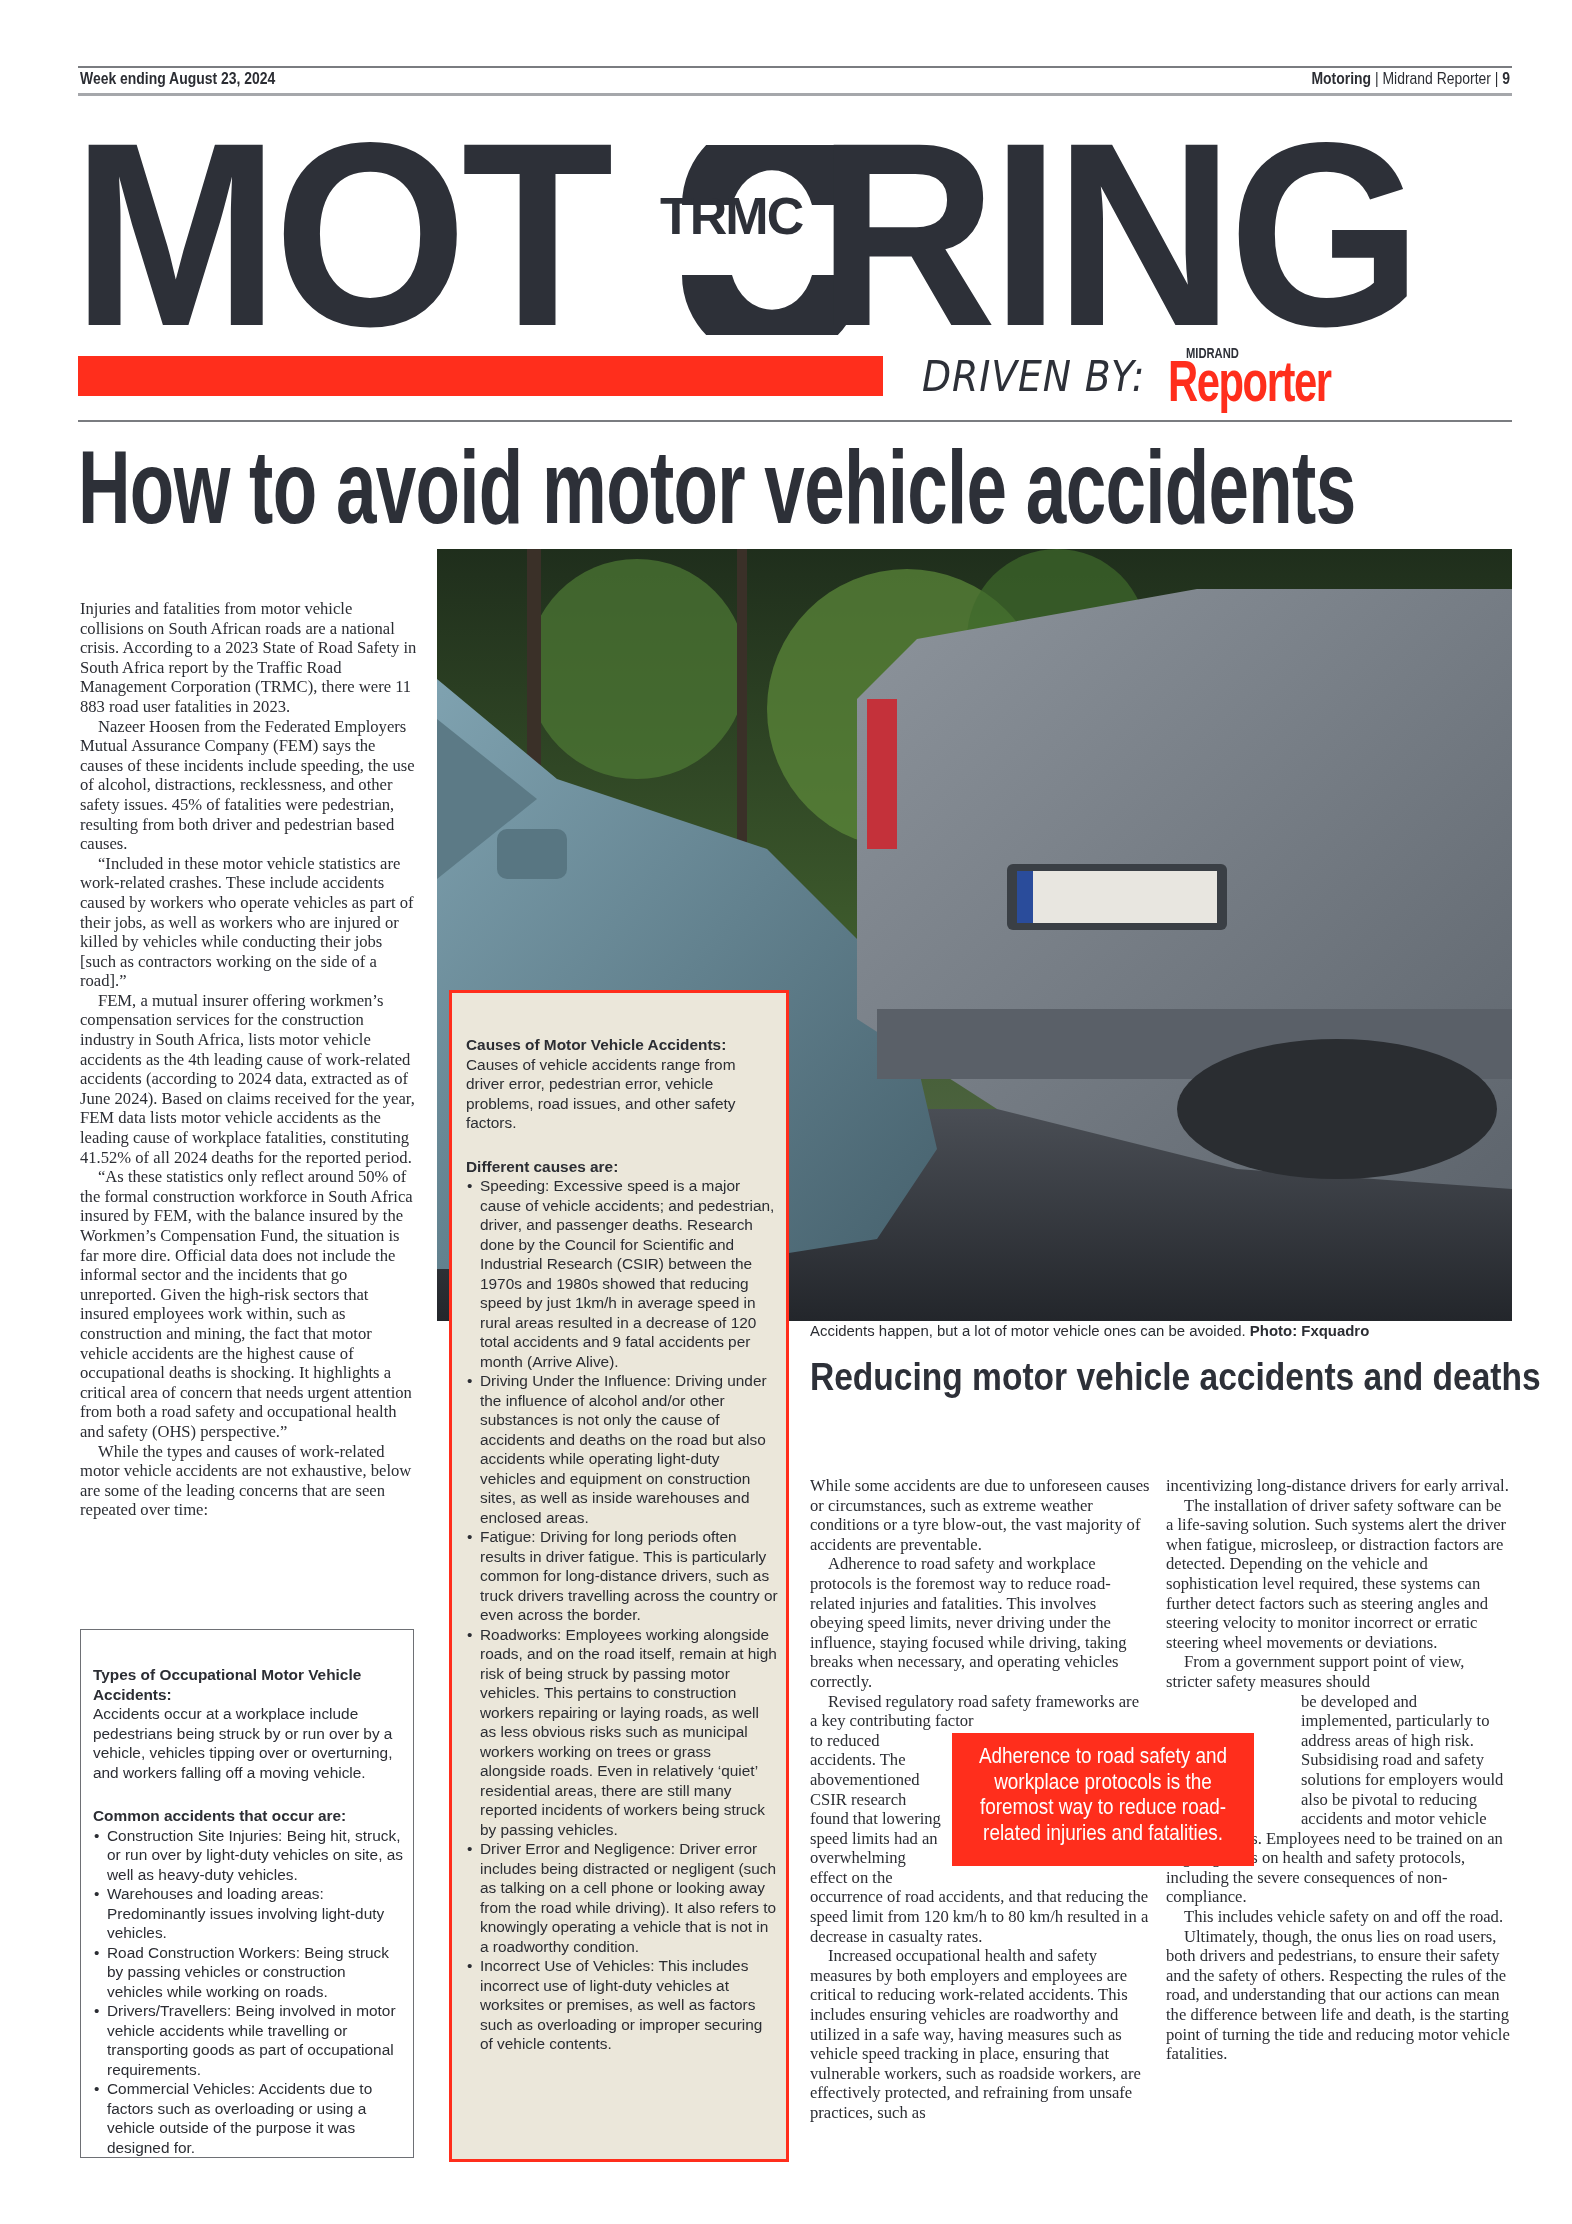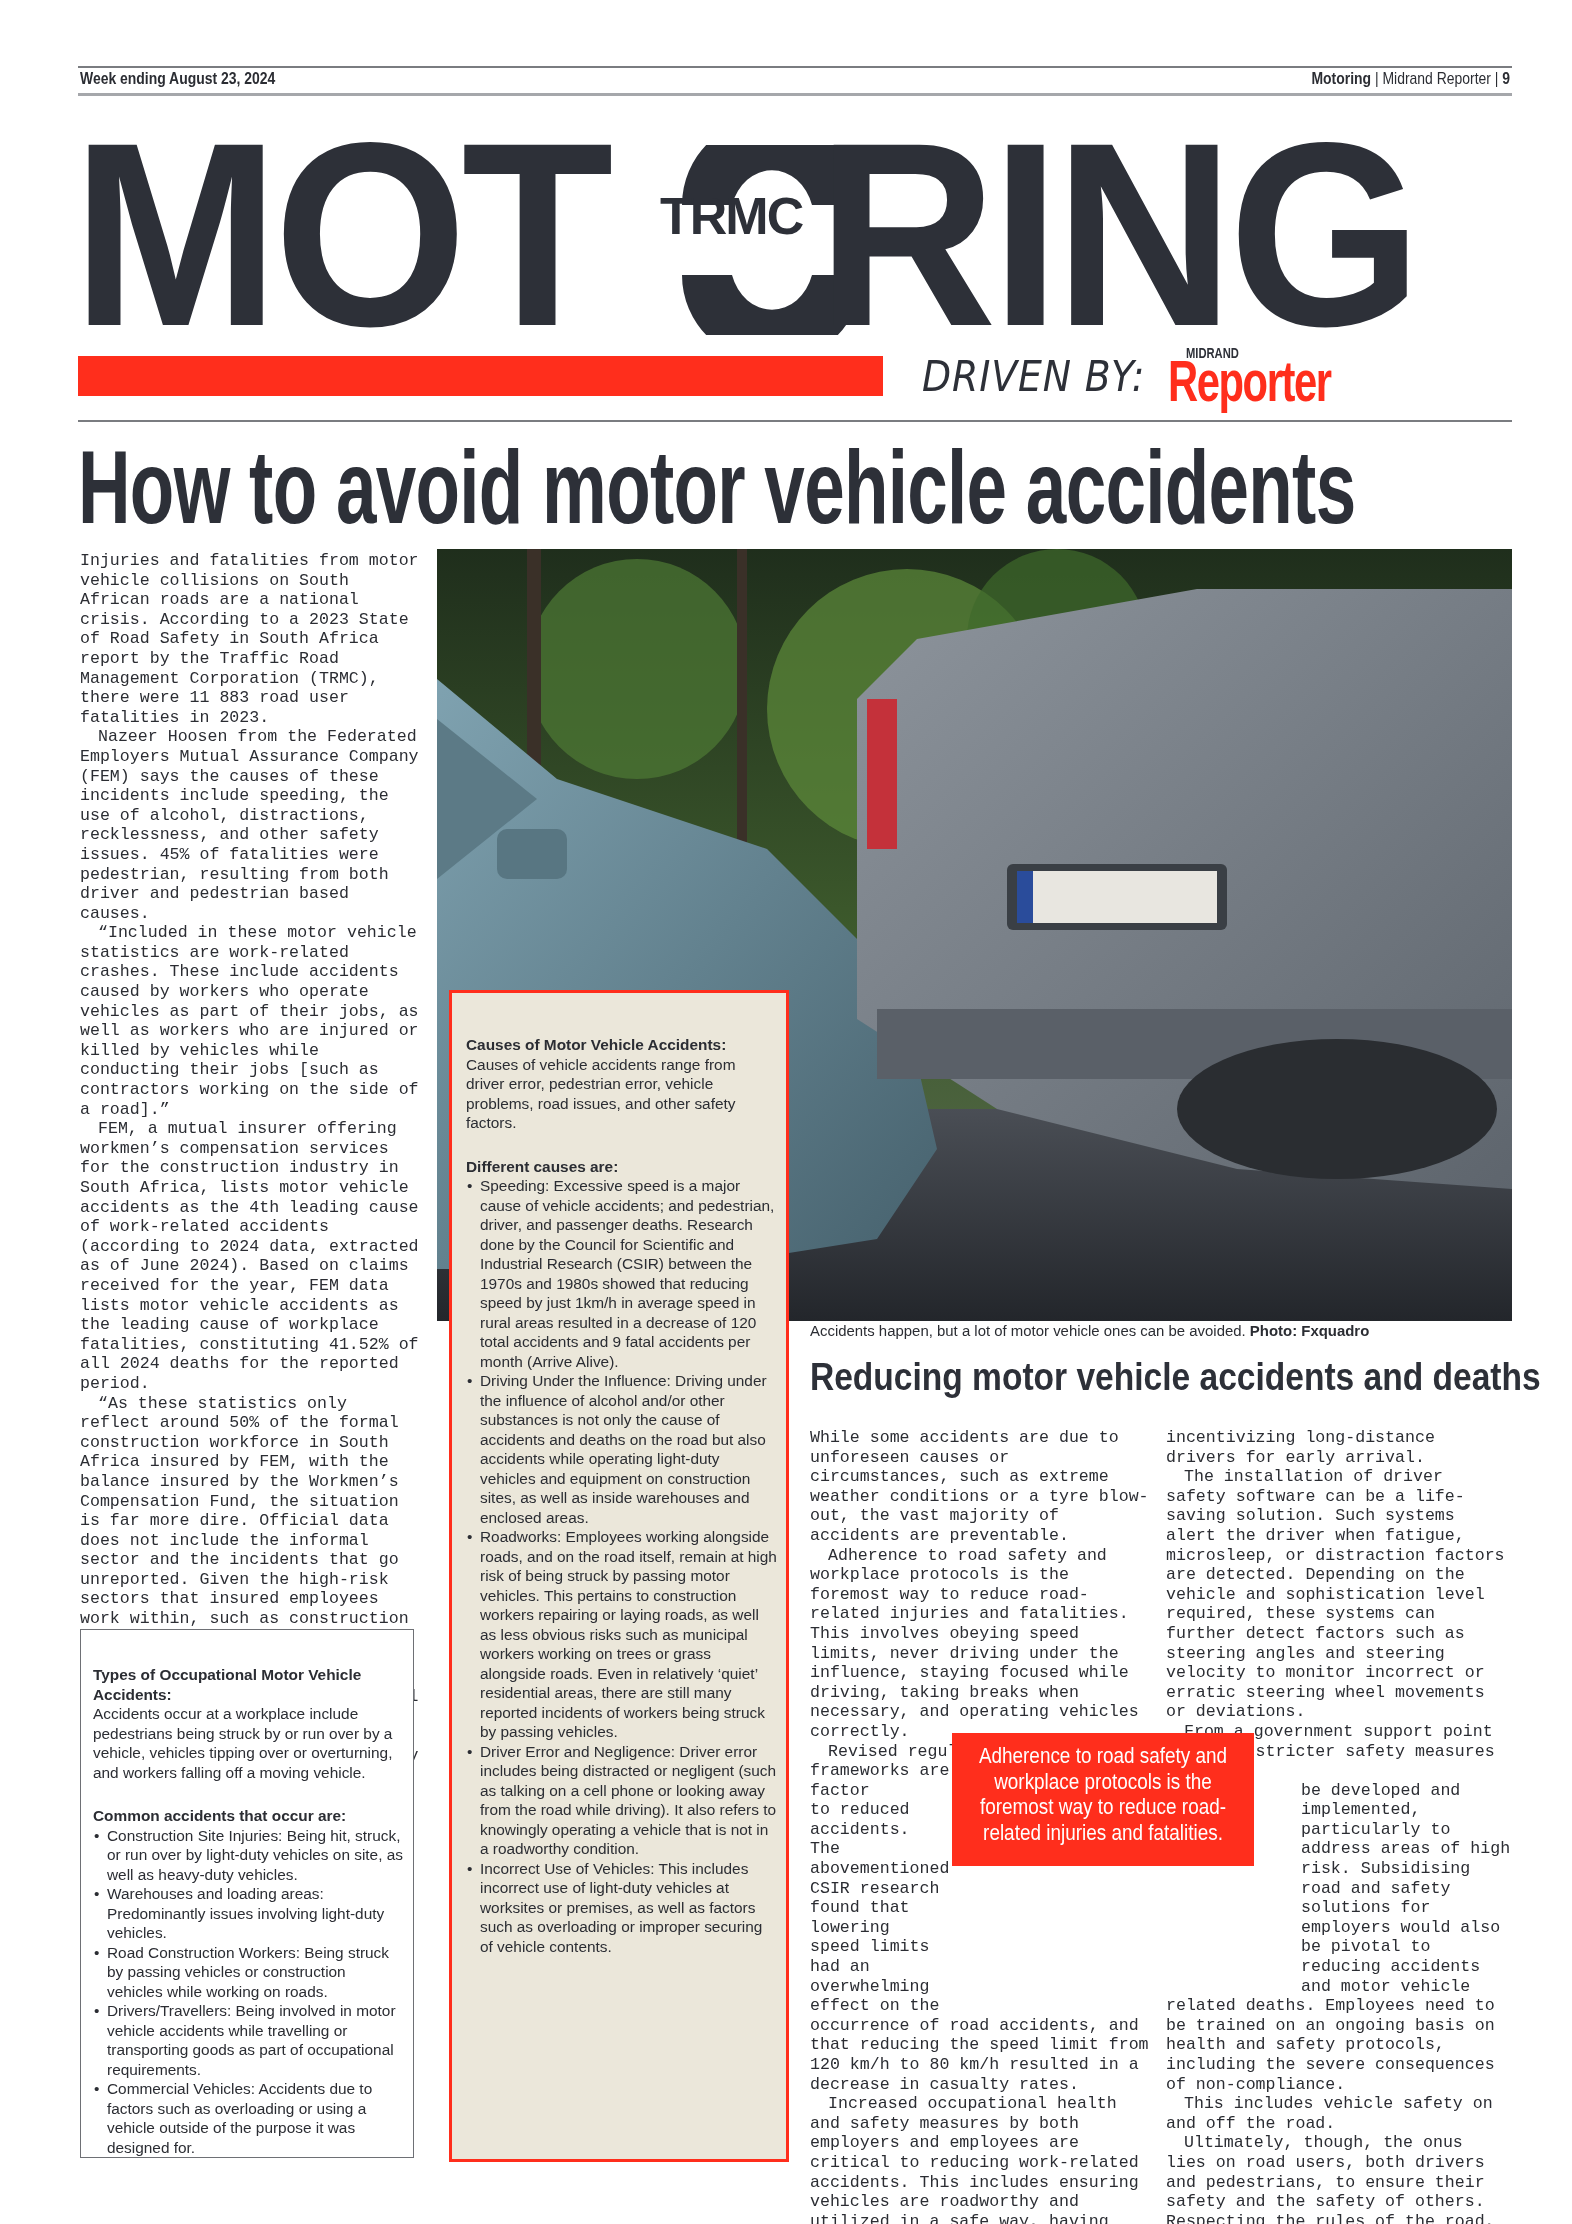--- a/index.html
+++ b/index.html
@@ -24,21 +24,21 @@
   .red-bar { position: absolute; left: 78px; top: 356px; width: 805px; height: 40px; background: #ff2e1c; }
   .driven { position: absolute; left: 922px; top: 352px; font-family: "DejaVu Sans", sans-serif; font-style: italic; font-size: 42px; color: #2d3038; font-weight: normal; letter-spacing: 1px; transform: scaleX(0.9); transform-origin: left top; }
   .reporter-small { position: absolute; left: 1180px; top: 347px; font-family: "Liberation Sans", sans-serif; font-weight: bold; font-size: 14px; color: #2d3038; transform: scaleX(0.8); transform-origin: left top; }
   .reporter { position: absolute; left: 1164px; top: 342px; font-family: "Liberation Sans", sans-serif; font-weight: bold; font-size: 58px; color: #ff2e1c; letter-spacing: -2px; transform: scaleX(0.72); transform-origin: left top; }
   .mast-rule { position: absolute; left: 78px; top: 420px; width: 1434px; height: 2px; background: #7a7c80; }
 
   
   .headline { position: absolute; left: 78px; top: 432px; width: 2000px; font-family: "Liberation Sans", sans-serif; font-weight: bold; font-size: 104px; line-height: 110px; color: #2d3038; letter-spacing: -1px; transform: scaleX(0.7); transform-origin: left top; white-space: nowrap; }
 
   
-  .bodytext { font-family: Liberation Mono, monospace; font-size: 16.6px; line-height: 19.6px; color: #2b2d33; }
+  .bodytext { font-family: Liberation Serif, serif; font-size: 16.6px; line-height: 19.6px; color: #2b2d33; margin-top: 48px; }
   .bodytext p { text-indent: 0; }
   .bodytext p + p { text-indent: 18px; }
   .col-left { position: absolute; left: 80px; top: 551px; width: 340px; }
 
   
   .box { font-family: "Liberation Sans", sans-serif; font-size: 15.4px; line-height: 19.5px; color: #2b2d33; }
   .box h4 { font-size: 15.4px; font-weight: bold; margin-top: 24px; }
   .box ul { list-style: none; }
   .box li { position: relative; padding-left: 14px; }
   .box li::before { content: "•"; position: absolute; left: 1px; top: 0; }
@@ -160,20 +160,21 @@
   </svg>
 </div>
 
 <div class="box box-causes">
   <h4>Causes of Motor Vehicle Accidents:</h4>
   <p>Causes of vehicle accidents range from driver error, pedestrian error, vehicle problems, road issues, and other safety factors.</p>
   <h4>Different causes are:</h4>
   <ul>
     <li>Speeding: Excessive speed is a major cause of vehicle accidents; and pedestrian, driver, and passenger deaths. Research done by the Council for Scientific and Industrial Research (CSIR) between the 1970s and 1980s showed that reducing speed by just 1km/h in average speed in rural areas resulted in a decrease of 120 total accidents and 9 fatal accidents per month (Arrive Alive).</li>
     <li>Driving Under the Influence: Driving under the influence of alcohol and/or other substances is not only the cause of accidents and deaths on the road but also accidents while operating light-duty vehicles and equipment on construction sites, as well as inside warehouses and enclosed areas.</li>
+    <li>Fatigue: Driving for long periods often results in driver fatigue. This is particularly common for long-distance drivers, such as truck drivers travelling across the country or even across the border.</li>
     <li>Roadworks: Employees working alongside roads, and on the road itself, remain at high risk of being struck by passing motor vehicles. This pertains to construction workers repairing or laying roads, as well as less obvious risks such as municipal workers working on trees or grass alongside roads. Even in relatively ‘quiet’ residential areas, there are still many reported incidents of workers being struck by passing vehicles.</li>
     <li>Driver Error and Negligence: Driver error includes being distracted or negligent (such as talking on a cell phone or looking away from the road while driving). It also refers to knowingly operating a vehicle that is not in a roadworthy condition.</li>
     <li>Incorrect Use of Vehicles: This includes incorrect use of light-duty vehicles at worksites or premises, as well as factors such as overloading or improper securing of vehicle contents.</li>
   </ul>
 </div>
 
 <div class="caption">
   <span>Accidents happen, but a lot of motor vehicle ones can be avoided.</span>
   <b>Photo: Fxquadro</b>
 </div>

